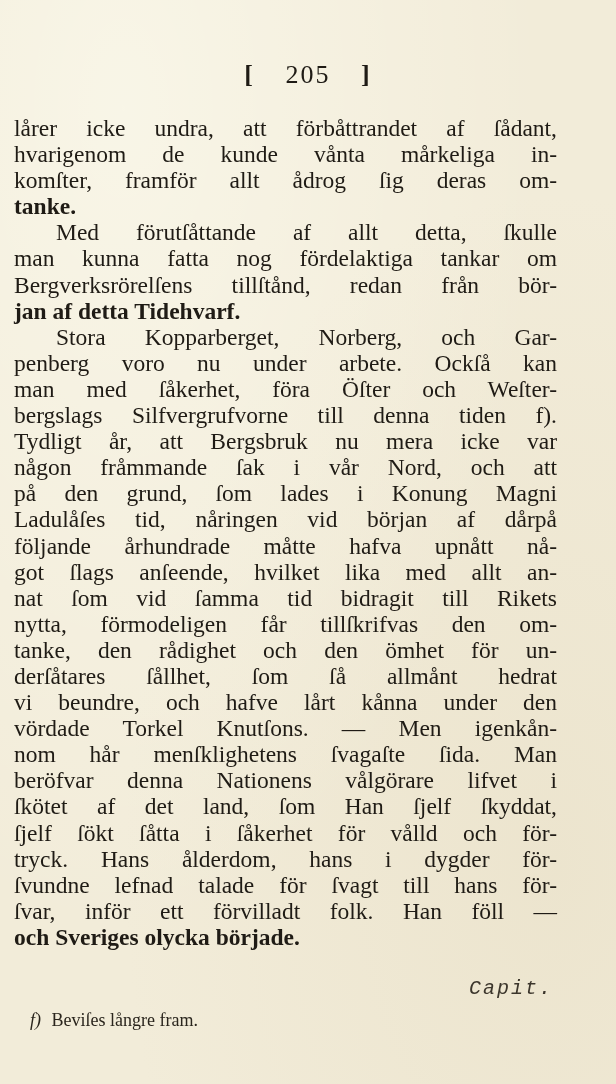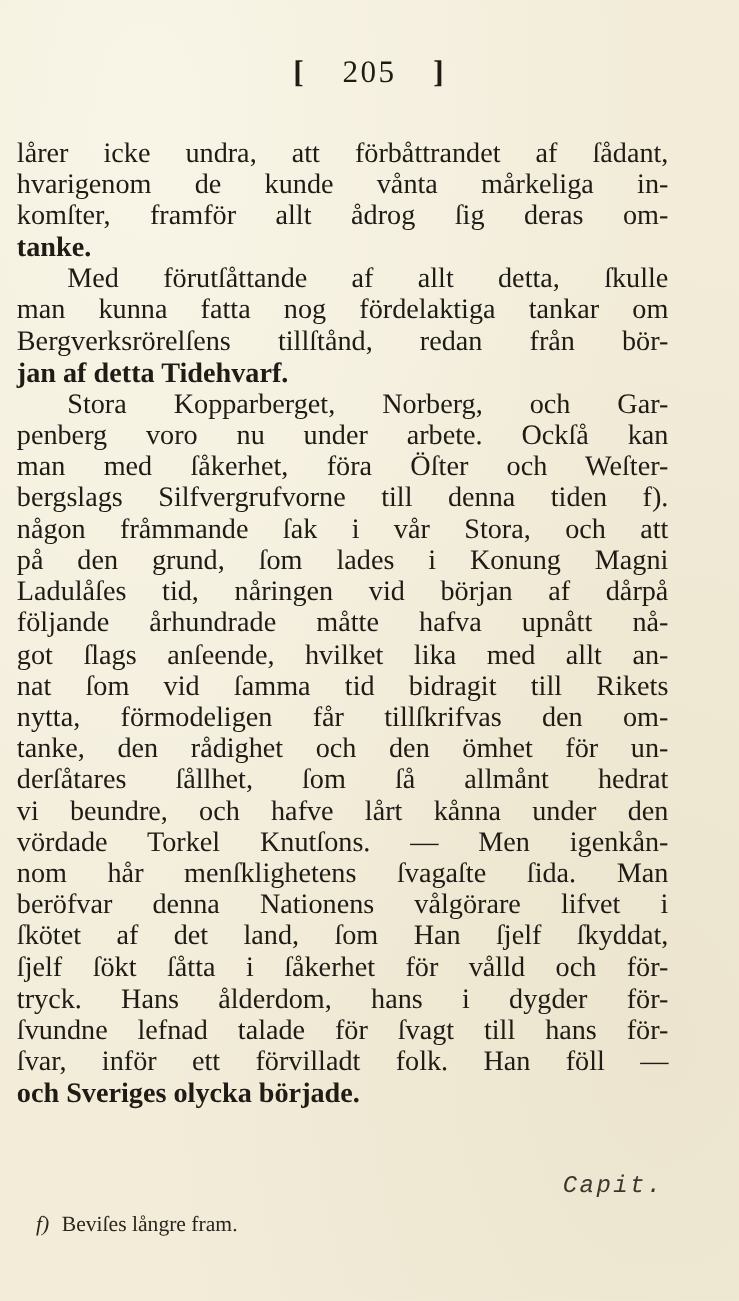--- a/index.html
+++ b/index.html
@@ -26,21 +26,21 @@
       text-align: center;
       font-size: 26px;
       letter-spacing: 2px;
     }
     .page-header .bracket {
       font-weight: bold;
       display: inline-block;
     }
     .page-header .num {
       display: inline-block;
-      margin: 1px 22px;
+      margin: 16px 22px;
     }
     .body-text {
       position: absolute;
       top: 95px;
       left: 14px;
       width: 543px;
       font-size: 23.5px;
       line-height: 26.1px;
       margin-top: 20px;
     }
@@ -98,21 +98,22 @@
 
   <span class="line indent">Med förutſåttande af allt detta, ſkulle</span>
   <span class="line">man kunna fatta nog fördelaktiga tankar om</span>
   <span class="line">Bergverksrörelſens tillſtånd, redan från bör-</span>
   <span class="line last">jan af detta Tidehvarf.</span>
 
   <span class="line indent">Stora Kopparberget, Norberg, och Gar-</span>
   <span class="line">penberg voro nu under arbete. Ockſå kan</span>
   <span class="line">man med ſåkerhet, föra Öſter och Weſter-</span>
   <span class="line">bergslags Silfvergrufvorne till denna tiden f).</span>
-  <span class="line">någon fråmmande ſak i vår Stora, och att</span>
+  <span class="line">Tydligt år, att Bergsbruk nu mera icke var</span>
+  <span class="line">någon fråmmande ſak i vår Nord, och att</span>
   <span class="line">på den grund, ſom lades i Konung Magni</span>
   <span class="line">Ladulåſes tid, nåringen vid början af dårpå</span>
   <span class="line">följande århundrade måtte hafva upnått nå-</span>
   <span class="line">got ſlags anſeende, hvilket lika med allt an-</span>
   <span class="line">nat ſom vid ſamma tid bidragit till Rikets</span>
   <span class="line">nytta, förmodeligen får tillſkrifvas den om-</span>
   <span class="line">tanke, den rådighet och den ömhet för un-</span>
   <span class="line">derſåtares ſållhet, ſom ſå allmånt hedrat</span>
   <span class="line">vi beundre, och hafve lårt kånna under den</span>
   <span class="line">vördade Torkel Knutſons. — Men igenkån-</span>

